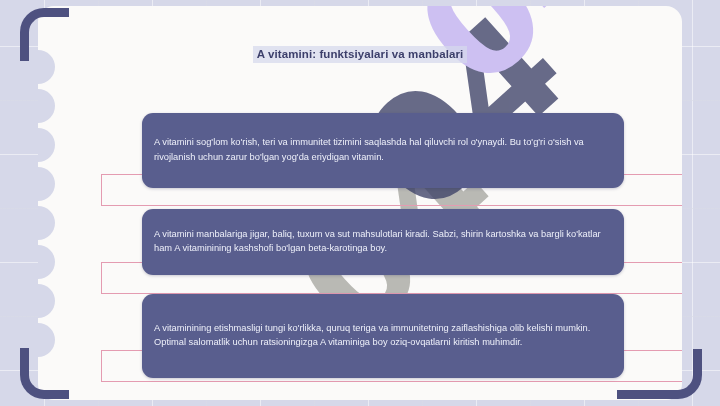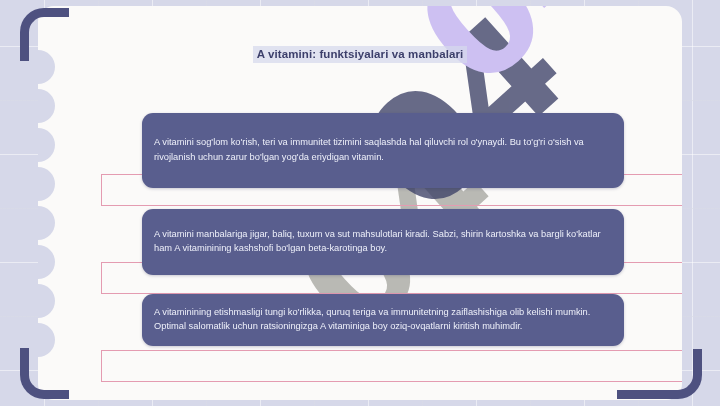--- a/index.html
+++ b/index.html
@@ -164,21 +164,21 @@
     padding: 12px 16px 14px 12px;
     font-size: 9.3px;
     line-height: 1.52;
     z-index: 20;
     box-shadow: 0 1px 3px rgba(50,52,90,0.25);
     display: flex;
     align-items: center;
   }
   #card-1 { top: 107px; height: 75px; }
   #card-2 { top: 203px; height: 66px; }
-  #card-3 { top: 288px; height: 52px; }
+  #card-3 { top: 288px; height: 84px; }
 
   .card p {
     margin: 0;
   }
 </style>
 </head>
 <body>
 
 <div id="slide">
 

